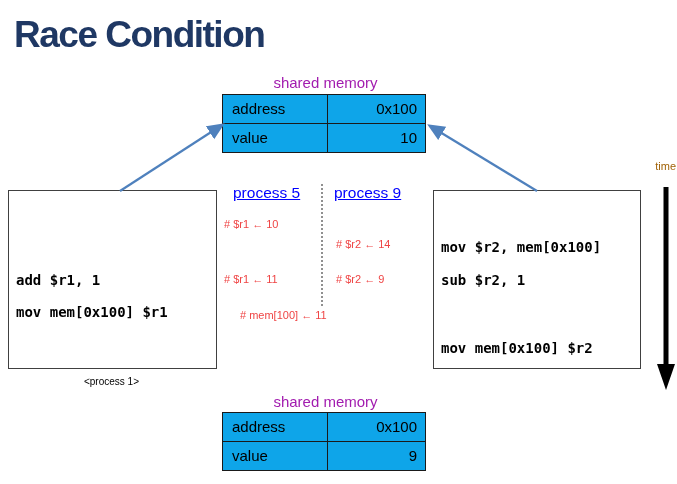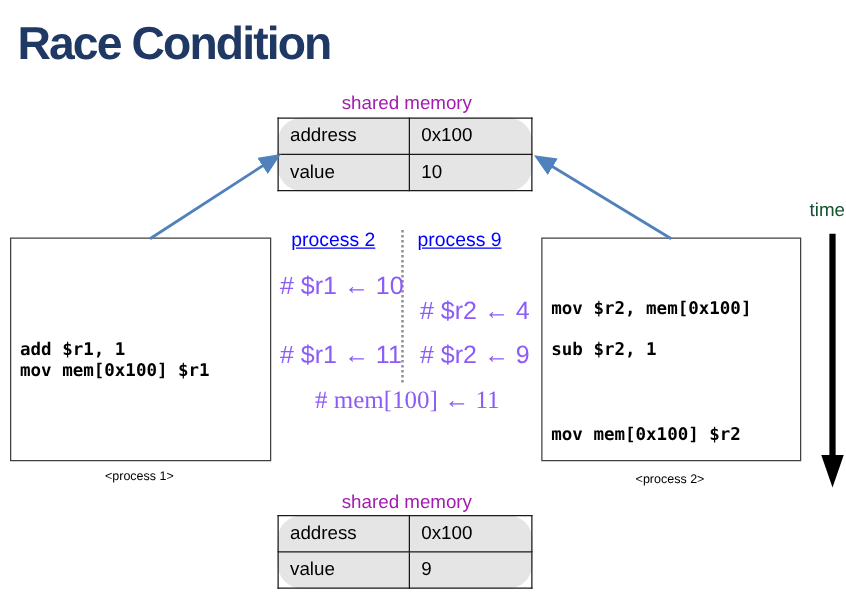--- a/index.html
+++ b/index.html
@@ -12,68 +12,68 @@
     font-size:37px; font-weight:bold; letter-spacing:-1.5px;
     color:#1f3864;
   }
   .memlabel {
     position:absolute; width:207px; text-align:center;
     color:#a21caf; font-size:15px;
   }
   #top-mem-label    { left:222px; top:74px; }
   #bottom-mem-label { left:222px; top:393px; }
   table.memtable {
-    position:absolute; border-collapse:collapse; background:#e5e5e5;border-radius:20px;
+    position:absolute; border-collapse:collapse; background:#0ea5e9;
   }
   #top-mem-table    { left:222px; top:94px; }
   #bottom-mem-table { left:222px; top:412px; }
   table.memtable td {
     border:1.6px solid #1a1a1a; font-size:15px; color:#000;
     padding:3px 8px 4px 9px; height:21px;
   }
   table.memtable td.k { width:87px; }
-  table.memtable td.v { width:80px; }
+  table.memtable td.v { width:80px;text-align:right; }
   .pbox {
     position:absolute; border:1.5px solid #404040; background:#ffffff;
   }
   #pbox1 { left:8px;   top:190px; width:207px; height:177px; }
   #pbox2 { left:433px; top:190px; width:206px; height:177px; }
   .code {
     position:absolute; left:7px;
     font-family:"DejaVu Sans Mono", monospace; font-weight:bold;
     font-size:14px; color:#000; white-space:pre;
   }
-  #p1c0 { top:30px; }  #p1c1 { top:81px; }  #p1c2 { top:98px; }
+  #p1c0 { top:30px; }  #p1c1 { top:81px; }  #p1c2 { top:113px; }
   #p2c0 { top:48px; }  #p2c1 { top:81px; }  #p2c2 { top:149px; }
   .pcaption {
     position:absolute; font-size:10px; color:#000; text-align:center;
   }
   #pcaption1 { left:8px;   top:376px; width:207px; }
   #pcaption2 { left:433px; top:378px; width:206px; }
   .colhead {
     position:absolute; top:184px; color:#0000ff; font-size:15.5px;
     text-decoration:underline;
   }
   #colhead1 { left:233px; }
   #colhead2 { left:334px; }
   .divider {
     position:absolute; left:321px; top:184px; height:122px; width:0;
     border-left:2px dotted #909090;
   }
   .redline {
-    position:absolute; color:#8b5cf6; font-size:20px; white-space:pre;
+    position:absolute; color:#ef4444; font-size:11px; white-space:pre;
   }
   #ev0 { left:224px; top:218px; }
   #ev1 { left:336px; top:238px; }
   #ev2 { left:224px; top:273px; }
   #ev3 { left:336px; top:273px; }
-  #ev4 { left:252px; top:309px;font-family:Liberation Serif, serif; }
+  #ev4 { left:240px; top:309px; }
   #ev5 { left:258px; top:343px; }
   .time-label {
-    position:absolute; right:1px; top:160px; font-size:15px; color:#14532d;
+    position:absolute; right:1px; top:160px; font-size:11px; color:#a16207;
   }
   #arrow-layer {
     position:absolute; left:0; top:0; width:677px; height:484px;
     pointer-events:none;
   }
 </style>
 </head>
 <body>
 
 <div id="slide">
@@ -98,28 +98,27 @@
     <div class="code" id="p1c1">add $r1, 1</div>
     <div class="code" id="p1c2">mov mem[0x100] $r1</div>
   </div>
   <div class="pcaption" id="pcaption1">&lt;process 1&gt;</div>
 
   <div class="pbox" id="pbox2">
     <div class="code" id="p2c0">mov $r2, mem[0x100]</div>
     <div class="code" id="p2c1">sub $r2, 1</div>
     <div class="code" id="p2c2">mov mem[0x100] $r2</div>
   </div>
-  <div class="pcaption" id="pcaption2">&lt;process 2&gt;</div>
 
-  <div class="colhead" id="colhead1">process 2</div>
+  <div class="colhead" id="colhead1">process 5</div>
   <div class="colhead" id="colhead2">process 9</div>
   <div class="divider"></div>
 
   <div class="redline" id="ev0"># $r1 ← 10</div>
-  <div class="redline" id="ev1"># $r2 ← 4</div>
+  <div class="redline" id="ev1"># $r2 ← 14</div>
   <div class="redline" id="ev2"># $r1 ← 11</div>
   <div class="redline" id="ev3"># $r2 ← 9</div>
   <div class="redline" id="ev4"># mem[100] ← 11</div>
 
   <div class="time-label">time</div>
 
   <div class="memlabel" id="bottom-mem-label">shared memory</div>
   <table class="memtable" id="bottom-mem-table">
     <tbody>
         <tr>

